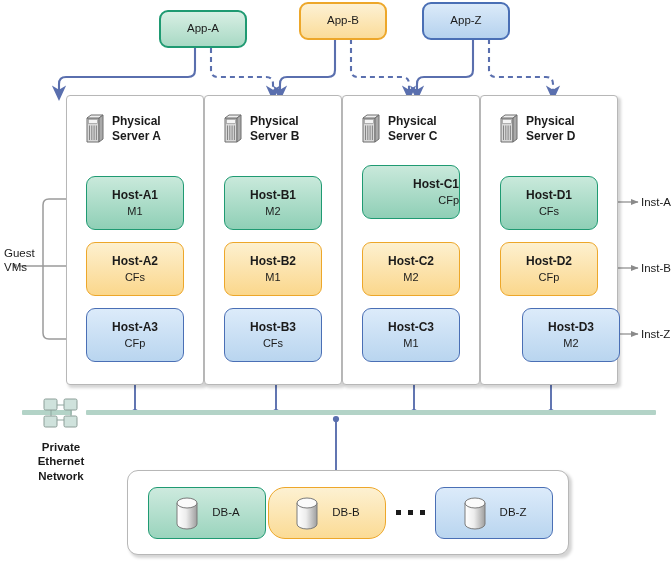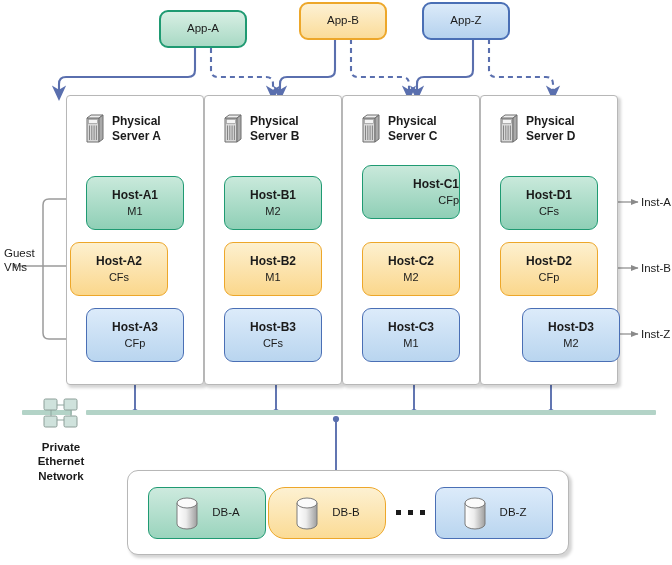--- a/index.html
+++ b/index.html
@@ -144,21 +144,21 @@
       <div class="lbl">
         <div>Physical</div>
         <div>Server A</div>
       </div>
         </div>
       </div>
       <div class="node host green" style="left: 86px; top: 176px;">
         <span class="t1">Host-A1</span>
       <span class="t2">M1</span>
       </div>
-      <div class="node host amber" style="left: 70px; top: 242px;">
+      <div class="node host amber" style="left: 86px; top: 242px;">
         <span class="t1">Host-A2</span>
       <span class="t2">CFs</span>
       </div>
       <div class="node host blue" style="left: 86px; top: 308px;">
         <span class="t1">Host-A3</span>
       <span class="t2">CFp</span>
       </div>
       <div class="server" style="left: 204px; top: 95px; width: 138px; height: 290px;">
         <div class="srv-head">
       <svg style="width:20px;height:29px;flex:0 0 auto;" viewBox="0 0 20 29">

